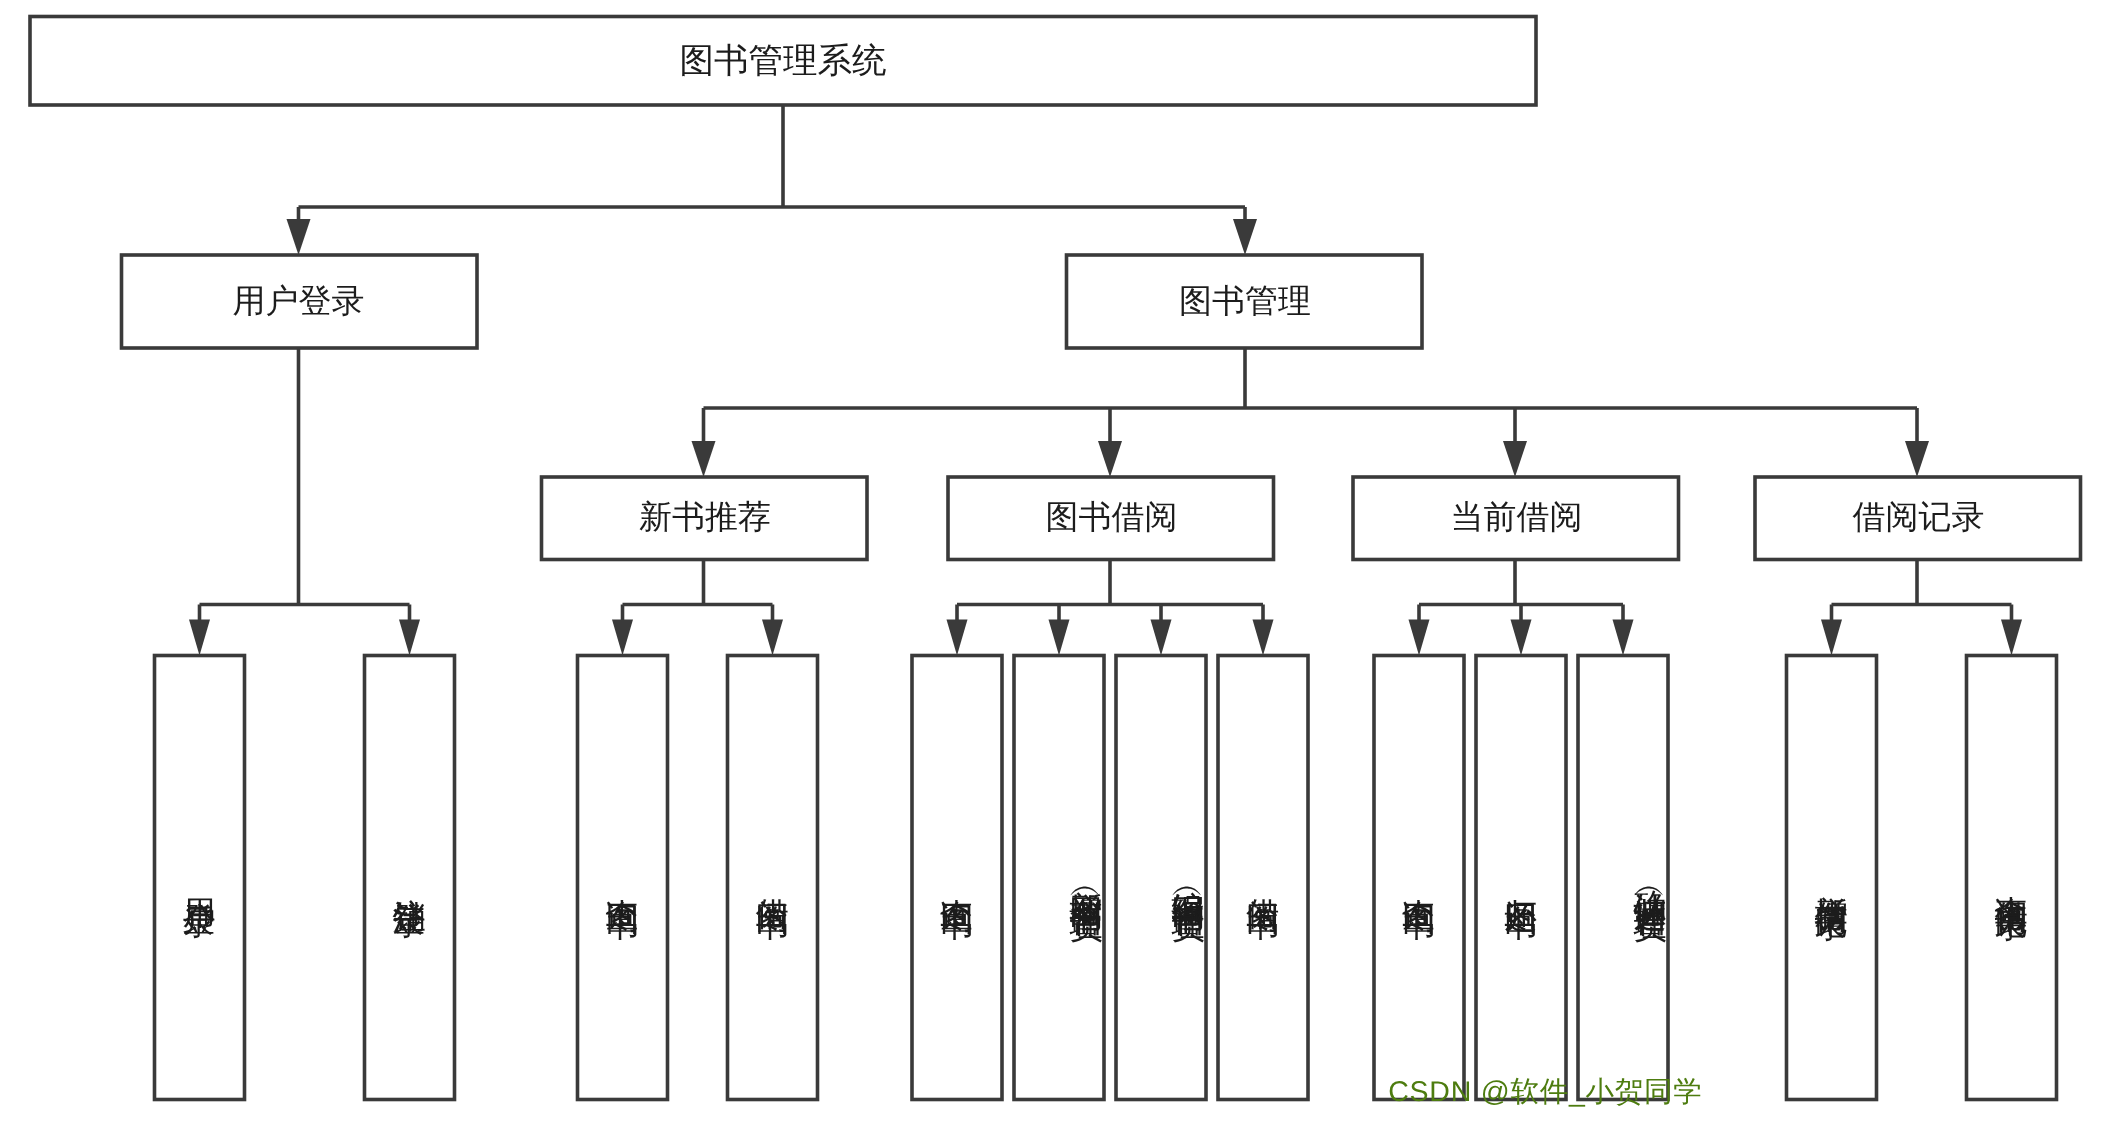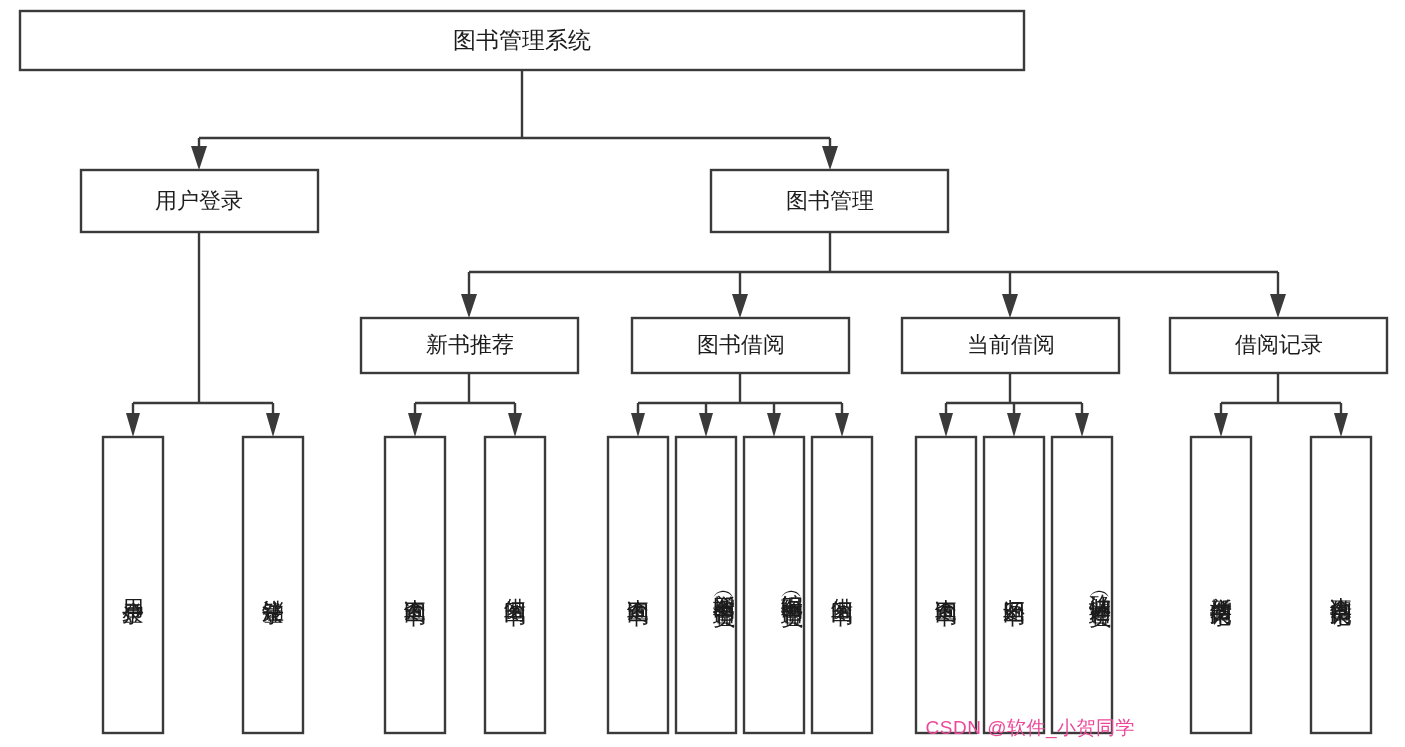--- a/index.html
+++ b/index.html
@@ -65,21 +65,21 @@
     color: #1c1c1c;
     white-space: nowrap;
     pointer-events: none;
   }
   .watermark {
     position: absolute;
     right: 8px;
     bottom: 6px;
     font-family: "Liberation Sans", "DejaVu Sans", sans-serif;
     font-size: 19px;
-    color: #ec4899;
+    color: #4d7c0f;
     letter-spacing: 0.5px;
     white-space: nowrap;
   }
 </style>
 </head>
 <body>
 
 <div id="diagram-root">
 
   <svg class="diagram-canvas" viewBox="0 0 1405 747" xmlns="http://www.w3.org/2000/svg">

